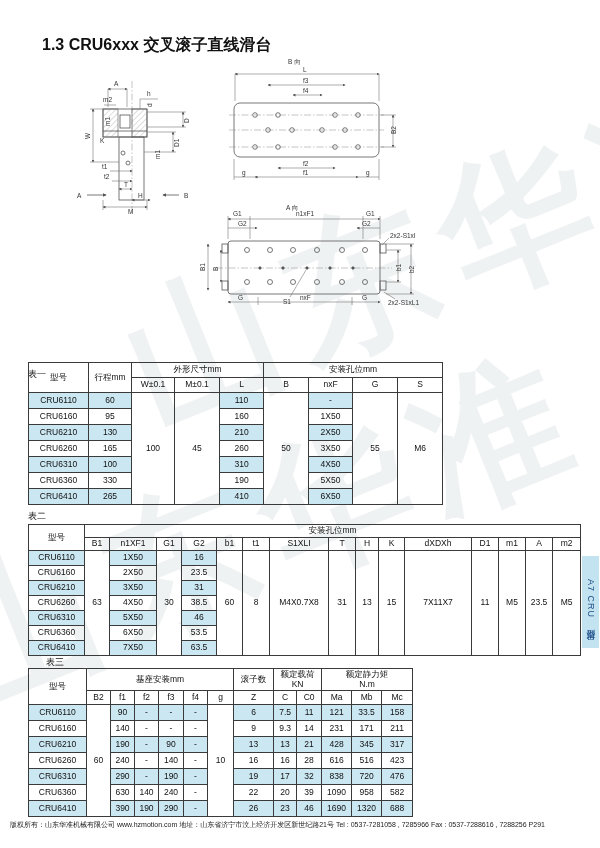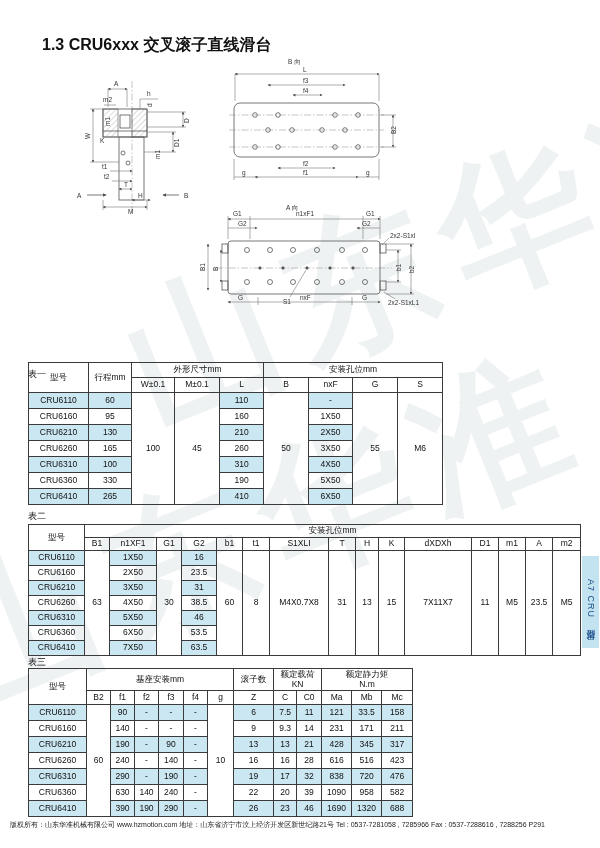--- a/index.html
+++ b/index.html
@@ -4,21 +4,21 @@
 <style>
   html,body{margin:0;padding:0;}
   .page{position:relative;width:600px;height:848px;background:#ffffff;overflow:hidden;
         font-family:"Liberation Sans","DejaVu Sans",sans-serif;color:#111;}
   .wm{position:absolute;font-size:150px;font-weight:bold;color:rgba(130,152,163,0.13);
       white-space:nowrap;transform:rotate(-22deg);z-index:0;pointer-events:none;letter-spacing:18px;}
   #wm1{left:110px;top:150px;}
   #wm2{left:-70px;top:430px;}
   .title{position:absolute;left:42px;top:35px;font-size:16px;font-weight:bold;z-index:2;}
   .tlabel{position:absolute;left:28px;font-size:9px;z-index:2;}
-  #lab1{top:368px;} #lab2{top:510px;} #lab3{top:656px;}
+  #lab1{top:368px;} #lab2{top:510px;} #lab3{top:656px;margin-left:18px;}
   svg.draw{position:absolute;left:0;top:55px;z-index:1;}
   svg.draw text{font-family:"Liberation Sans","DejaVu Sans",sans-serif;font-size:6.5px;fill:#333;}
   svg.draw .ln{stroke:#555;stroke-width:0.8;fill:none;}
   svg.draw .dim{stroke:#777;stroke-width:0.6;fill:none;}
   svg.draw .cl{stroke:#888;stroke-width:0.5;fill:none;stroke-dasharray:7 2 1.5 2;}
   table.t{position:absolute;border-collapse:collapse;table-layout:fixed;z-index:2;background:transparent;}
   table.t th,table.t td{border:1px solid #3a3a3a;text-align:center;vertical-align:middle;
       font-size:8.5px;font-weight:normal;padding:0 1px;line-height:1.15;overflow:hidden;}
   #t1{left:28px;top:362px;width:414px;}
   #t2{left:28px;top:524px;width:552px;}

